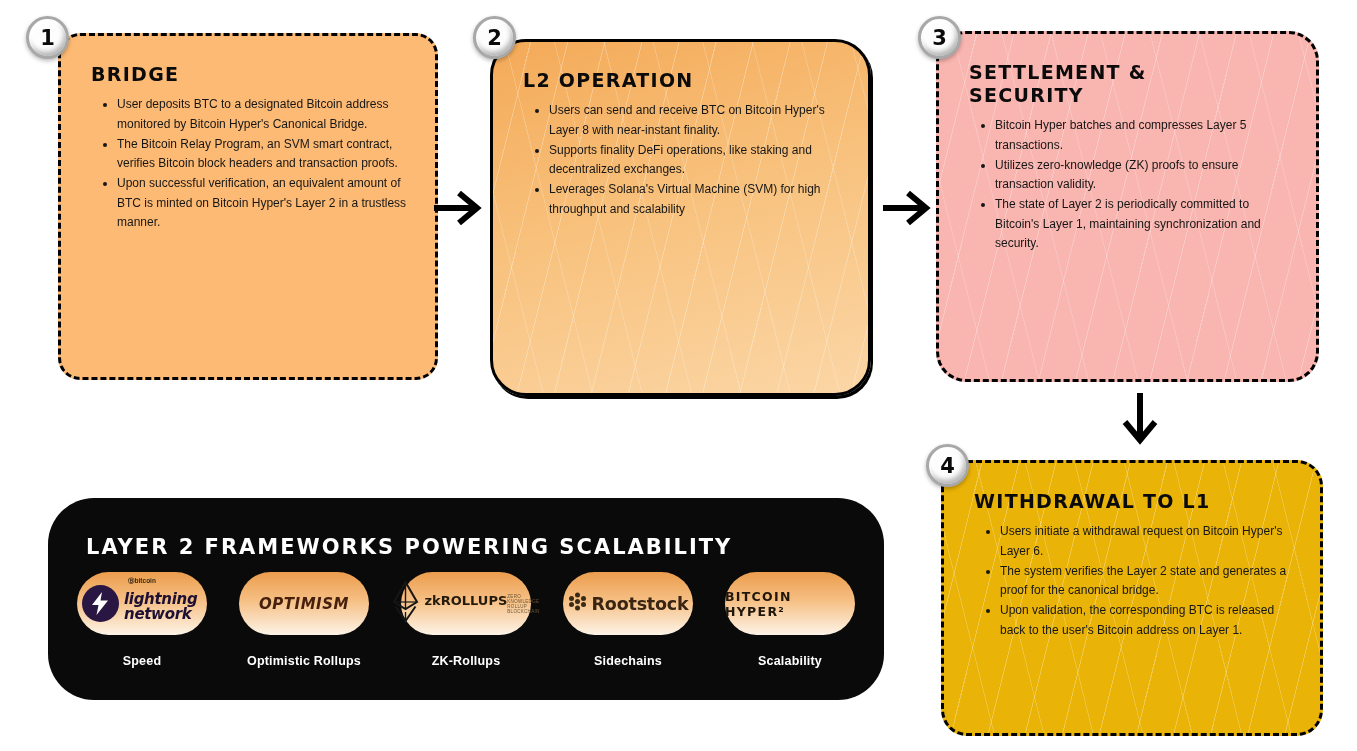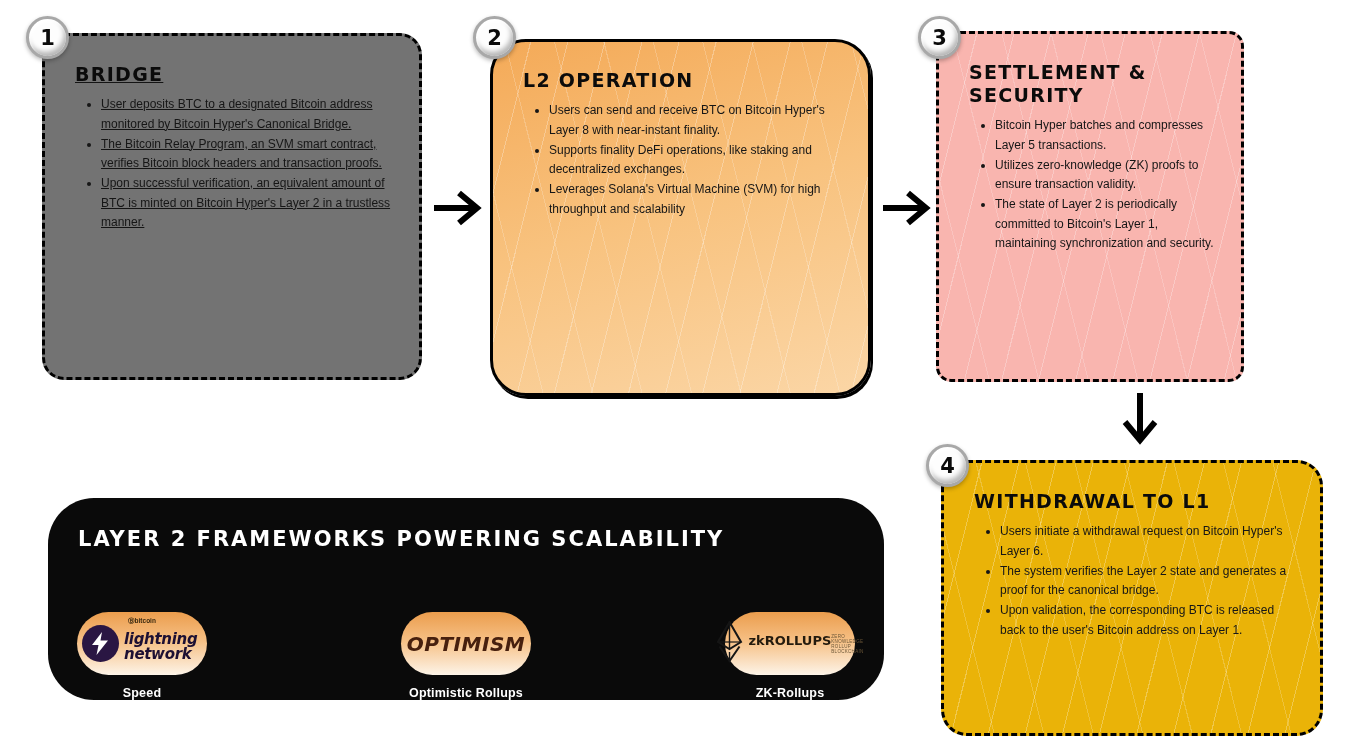--- a/index.html
+++ b/index.html
@@ -8,27 +8,27 @@
     font-family:"Liberation Sans",sans-serif;color:#141414;overflow:hidden;
   }
   
   .step{position:absolute;box-sizing:border-box;}
   .card-texture::before{
     content:"";position:absolute;inset:0;border-radius:inherit;pointer-events:none;
     background:
       repeating-linear-gradient(104deg, rgba(255,255,255,.28) 0 1px, transparent 1px 36px),
       repeating-linear-gradient(76deg,  rgba(255,255,255,.20) 0 1px, transparent 1px 48px);
   }
-  .box1{left:42px;top:33px;width:380px;height:347px;background:#737373;
-        border:3px dashed #000;border-radius:22px;text-decoration:underline;}
+  .box1{left:58px;top:33px;width:380px;height:347px;background:#fdba74;
+        border:3px dashed #000;border-radius:22px;}
   .box2{left:490px;top:31px;width:381px;height:357px;
         background:linear-gradient(163deg,#f4aa58 0%,#f8c27e 48%,#fbd6a6 100%);
         border:3.5px solid #000;border-radius:36px;box-shadow:2px 3px 0 0 #000;margin-top:8px;}
-  .box3{left:936px;top:31px;width:308px;height:351px;background:#f9b5af;
-        border:3px dashed #000;border-radius:15px;}
+  .box3{left:936px;top:31px;width:383px;height:351px;background:#f9b5af;
+        border:3px dashed #000;border-radius:30px;}
   .box4{left:941px;top:460px;width:382px;height:276px;background:#eab308;
         border:3px dashed #000;border-radius:26px;}
   .step-content{position:relative;padding:27px 22px 0 30px;}
   .step-title{
     margin:0;font-family:"DejaVu Sans",sans-serif;font-weight:800;
     font-size:19px;line-height:1.22;letter-spacing:1.3px;color:#0b0b0b;max-width:265px;
   }
   ul.bullets{margin:9px 0 0;padding:0 0 0 26px;font-size:12px;line-height:1.64;color:#161616;}
   ul.bullets li{margin:0;}
   
@@ -42,41 +42,41 @@
   .badge-1{left:26px;top:16px;} .badge-2{left:473px;top:16px;}
   .badge-3{left:918px;top:16px;} .badge-4{left:926px;top:444px;}
   
   .arrow{position:absolute;}
   .arrow-1{left:432px;top:189px;} .arrow-2{left:881px;top:189px;}
   .arrow-3{left:1119px;top:391px;}
   
   .panel{position:absolute;left:48px;top:498px;width:836px;height:202px;
          background:#0a0a0a;border-radius:46px;}
   .panel-title{
-    position:absolute;left:30px;top:29px;margin:0;color:#fff;
+    position:absolute;left:30px;top:29px;margin:8px;color:#fff;
     font-family:"DejaVu Sans",sans-serif;font-weight:800;font-size:21px;letter-spacing:2px;
   }
   .pill-row{position:absolute;left:27px;right:27px;top:74px;display:flex;justify-content:space-between;}
   .pill-cell{width:134px;display:flex;flex-direction:column;align-items:center;}
   .pill{
     width:130px;height:63px;border-radius:32px;position:relative;
     background:linear-gradient(#eb9d4d 0%,#f6c085 46%,#fdf4e8 100%);
-    display:flex;align-items:center;justify-content:center;gap:5px;margin-top:40px;
-  }
-  .pill-label{margin-top:11px;color:#ffffff;font-weight:700;font-size:12.5px;letter-spacing:.2px;}
+    display:flex;align-items:center;justify-content:center;gap:5px;
+  }
+  .pill-label{margin-top:19px;color:#ffffff;font-weight:700;font-size:12.5px;letter-spacing:.2px;}
   
   .ln-top{position:absolute;top:5px;left:0;right:0;text-align:center;
           font-size:6.5px;font-weight:700;color:#3a2a10;}
   .ln-circle{width:37px;height:37px;border-radius:50%;background:#2a1643;flex:0 0 auto;
              display:flex;align-items:center;justify-content:center;}
   .ln-text{font-family:"DejaVu Sans",sans-serif;font-style:italic;font-weight:800;
            font-size:15px;line-height:.95;color:#1d1033;width:78px;letter-spacing:-.3px;margin-top:6px;}
   
   .opt-text{font-family:"DejaVu Sans",sans-serif;font-style:italic;font-weight:800;
-            font-size:20px;color:#47200e;letter-spacing:.5px;}
+            font-size:15px;color:#47200e;letter-spacing:.5px;}
   
   .zk-col{display:flex;flex-direction:row;align-items:flex-start;}
   .zk-main{font-family:"DejaVu Sans",sans-serif;font-weight:800;font-size:13px;color:#241b0e;}
   .zk-sub{font-size:4.5px;color:#6b5637;letter-spacing:.3px;margin-top:1.5px;}
   
   .rs-text{font-family:"DejaVu Sans",sans-serif;font-weight:800;font-size:17.5px;
            color:#3a2513;letter-spacing:-.2px;}
   
   .bh-text{font-family:"DejaVu Sans",sans-serif;font-weight:800;font-size:12.5px;
            color:#1f160c;letter-spacing:1.3px;}
@@ -189,16 +189,39 @@
           </svg>
         </span>
         <div class="zk-col">
           <div class="zk-main">zkROLLUPS</div>
           <div class="zk-sub">ZERO KNOWLEDGE ROLLUP BLOCKCHAIN</div>
         </div>
       </div>
       <div class="pill-label">ZK-Rollups</div>
     </div>
 
-
+    <div class="pill-cell">
+      <div class="pill">
+        <span>
+          <svg width="19" height="19" viewBox="0 0 19 19" fill="#3a2a18">
+            <circle cx="9.5" cy="9.5" r="2.5"></circle>
+              <circle cx="9.5" cy="3" r="2.5"></circle>
+            <circle cx="15.5" cy="6.5" r="2.5"></circle>
+              <circle cx="15.5" cy="12.5" r="2.5"></circle>
+            <circle cx="9.5" cy="16" r="2.5"></circle>
+              <circle cx="3.5" cy="12.5" r="2.5"></circle>
+            <circle cx="3.5" cy="6.5" r="2.5"></circle>
+          </svg>
+        </span>
+        <div class="rs-text">Rootstock</div>
+      </div>
+      <div class="pill-label">Sidechains</div>
+    </div>
+
+    <div class="pill-cell">
+      <div class="pill">
+        <div class="bh-text">BITCOIN HYPER²</div>
+      </div>
+      <div class="pill-label">Scalability</div>
+    </div>
 
   </div>
 </section>
 
 </body></html>

